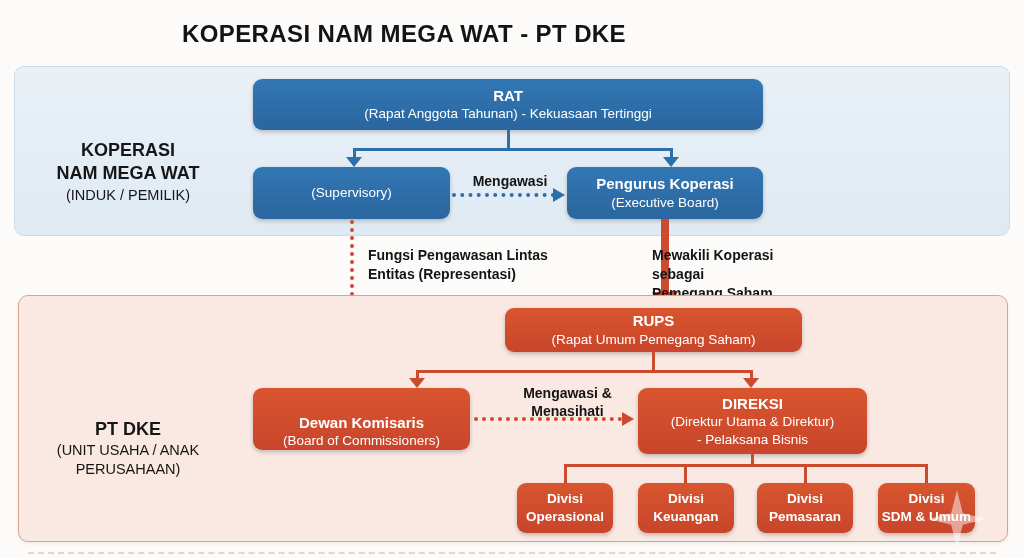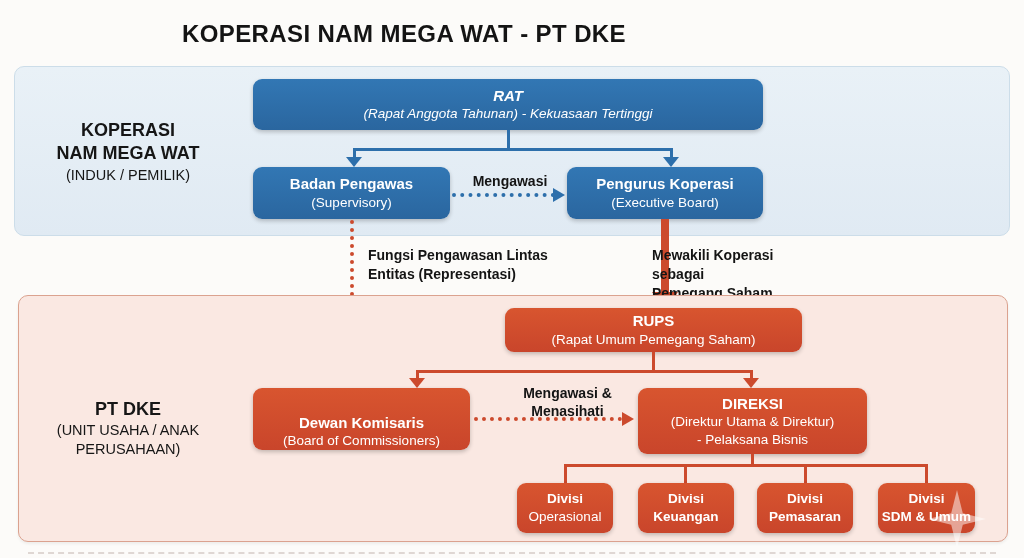--- a/index.html
+++ b/index.html
@@ -26,21 +26,21 @@
     border: 1px solid #ccdde9;
   }
   .panel-pink {
     left: 18px; top: 295px; width: 990px; height: 247px;
     background: #fae8e2;
     border: 1.5px solid #dca violet;
     border: 1.5px solid #dca austere;
   }
   .panel-pink { border: 1.5px solid #dba28f; box-shadow: 0 2px 3px rgba(0,0,0,0.06); }
 
-  .side-label { position: absolute; text-align: center; line-height: 1.3; }
+  .side-label { position: absolute; text-align: center; line-height: 1.3; margin-top: 20px; }
   .side-label .big { font-size: 18px; font-weight: 800; }
   .side-label .small { font-size: 14.5px; font-weight: 400; }
 
   .node {
     position: absolute; border-radius: 9px; color: #ffffff;
     display: flex; flex-direction: column; justify-content: center; align-items: center;
     text-align: center; line-height: 1.3;
     box-shadow: 0 2px 4px rgba(0,0,0,0.22);
   }
   .node-blue { background: linear-gradient(180deg, #3277b4 0%, #2a669f 100%); }
@@ -92,34 +92,33 @@
   <div class="page-title">KOPERASI NAM MEGA WAT - PT DKE</div>
 
   <div class="panel panel-blue"></div>
 
   <div class="side-label" style="left:22px; top:119px; width:212px;">
     <div class="big">KOPERASI</div>
     <div class="big">NAM MEGA WAT</div>
     <div class="small">(INDUK / PEMILIK)</div>
   </div>
 
-  <div class="node node-blue" style="left:253px; top:79px; width:510px; height:51px;font-style:italic;">
+  <div class="node node-blue" style="left:253px; top:79px; width:510px; height:51px;">
     <div class="t">RAT</div>
     <div class="s">(Rapat Anggota Tahunan) - Kekuasaan Tertinggi</div>
   </div>
 
   <div class="vline blue-line" style="left:507px; top:130px; width:3px; height:18px;"></div>
   <div class="hline blue-line" style="left:353px; top:148px; width:319px; height:3px;"></div>
   <div class="vline blue-line" style="left:353px; top:148px; width:3px; height:11px;"></div>
   <div class="vline blue-line" style="left:670px; top:148px; width:3px; height:11px;"></div>
   <div class="arrow-down blue" style="left:346px; top:157px;"></div>
   <div class="arrow-down blue" style="left:663px; top:157px;"></div>
 
   <div class="node node-blue" style="left:253px; top:167px; width:197px; height:52px;">
-    <div class="t">Badan Pengawas</div>
     <div class="s">(Supervisory)</div>
   </div>
 
   <div class="edge-label" style="left:455px; top:172px; width:110px;">Mengawasi</div>
   <div class="dotted-h dotted-blue" style="left:452px; top:193px; width:103px;"></div>
   <div class="arrow-right blue" style="left:553px; top:188px;"></div>
 
   <div class="node node-blue" style="left:567px; top:167px; width:196px; height:52px;">
     <div class="t">Pengurus Koperasi</div>
     <div class="s">(Executive Board)</div>
@@ -181,21 +180,21 @@
 
   <div class="vline red-line" style="left:751px; top:454px; width:3px; height:11px;"></div>
   <div class="hline red-line" style="left:564px; top:464px; width:364px; height:3px;"></div>
   <div class="vline red-line" style="left:564px; top:464px; width:3px; height:19px;"></div>
   <div class="vline red-line" style="left:684px; top:464px; width:3px; height:19px;"></div>
   <div class="vline red-line" style="left:804px; top:464px; width:3px; height:19px;"></div>
   <div class="vline red-line" style="left:925px; top:464px; width:3px; height:19px;"></div>
 
   <div class="node node-red" style="left:517px; top:483px; width:96px; height:50px;">
     <div class="s" style="font-weight:700;">Divisi</div>
-    <div class="s" style="font-weight:400;">Operasional</div>
+    <div class="s" style="font-weight:700;">Operasional</div>
   </div>
   <div class="node node-red" style="left:638px; top:483px; width:96px; height:50px;">
     <div class="s" style="font-weight:700;">Divisi</div>
     <div class="s" style="font-weight:700;">Keuangan</div>
   </div>
   <div class="node node-red" style="left:757px; top:483px; width:96px; height:50px;">
     <div class="s" style="font-weight:700;">Divisi</div>
     <div class="s" style="font-weight:700;">Pemasaran</div>
   </div>
   <div class="node node-red" style="left:878px; top:483px; width:97px; height:50px;">

